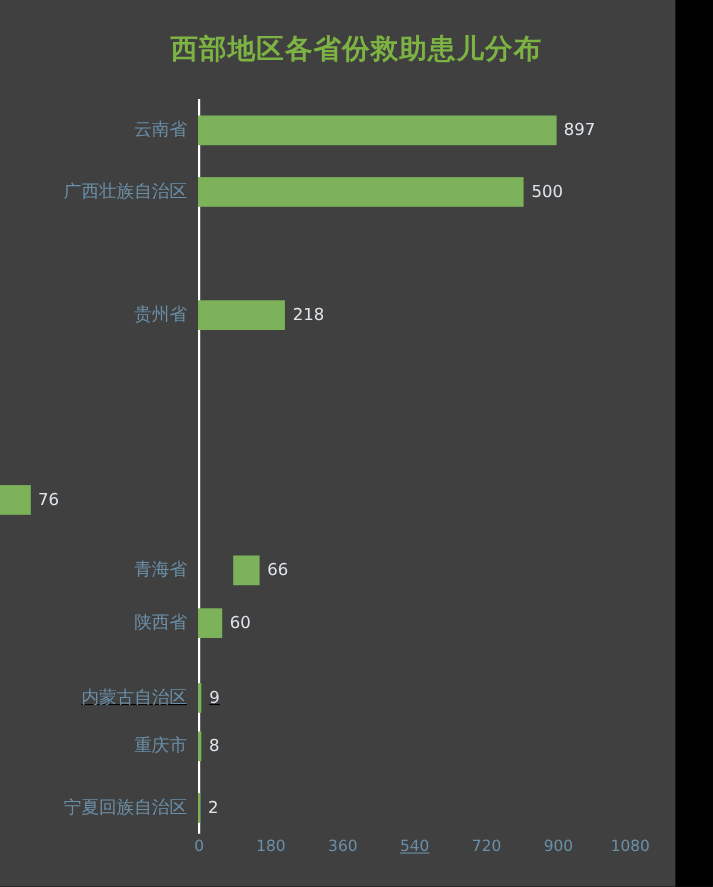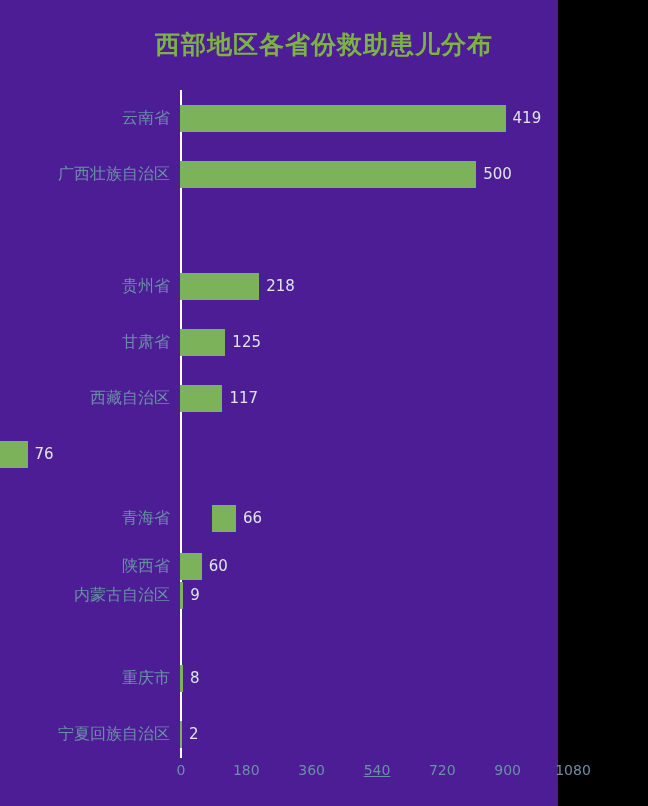--- a/index.html
+++ b/index.html
@@ -8,23 +8,23 @@
     background: #000000;
   }
   body {
     width: 648px;
     height: 806px;
     overflow: hidden;
     font-family: "Liberation Sans", sans-serif;
   }
   #chart-root {
     position: relative;
-    width: 558px;
+    width: 614px;
     height: 806px;
-    background: #4c1d95;
+    background: #404040;
   }
   #chart-title {
     position: absolute;
     top: 28px;
     left: 0;
     width: 648px;
     text-align: center;
     color: #7cb342;
     font-size: 25px;
     font-weight: bold;
@@ -105,49 +105,35 @@
 
   <div id="chart-title">西部地区各省份救助患儿分布</div>
 
   <div id="axis-line"></div>
 
   <div id="plot">
       <div class="row" style="top: 0px;">
         <div class="cat-label">云南省</div>
         <div class="bar-wrap">
           <div class="bar" style="width: 325.578px; background: rgb(124, 179, 90);"></div>
-          <div class="bar-value">419</div>
+          <div class="bar-value">897</div>
         </div>
       </div>
       <div class="row" style="top: 56px;">
         <div class="cat-label">广西壮族自治区</div>
         <div class="bar-wrap">
           <div class="bar" style="width: 296.178px; background: rgb(124, 179, 90);"></div>
           <div class="bar-value">500</div>
         </div>
       </div>
       <div class="row" style="top: 168px;">
         <div class="cat-label">贵州省</div>
         <div class="bar-wrap">
           <div class="bar" style="width: 79.1259px; background: rgb(124, 179, 90);"></div>
           <div class="bar-value">218</div>
-        </div>
-      </div>
-      <div class="row" style="top: 224px;">
-        <div class="cat-label">甘肃省</div>
-        <div class="bar-wrap">
-          <div class="bar" style="width: 45.3704px; background: rgb(124, 179, 90);"></div>
-          <div class="bar-value">125</div>
-        </div>
-      </div>
-      <div class="row" style="top: 280px;">
-        <div class="cat-label">西藏自治区</div>
-        <div class="bar-wrap">
-          <div class="bar" style="width: 42.4667px; background: rgb(124, 179, 90);"></div>
-          <div class="bar-value">117</div>
         </div>
       </div>
       <div class="row" style="top: 336px;">
         <div class="bar-wrap">
           <div class="bar" style="width: 27.5852px; background: rgb(124, 179, 90);"></div>
           <div class="bar-value">76</div>
         </div>
       </div>
       <div class="row" style="top: 400px; gap: 32px;">
         <div class="cat-label">青海省</div>
@@ -156,21 +142,21 @@
           <div class="bar-value">66</div>
         </div>
       </div>
       <div class="row" style="top: 448px;">
         <div class="cat-label">陕西省</div>
         <div class="bar-wrap">
           <div class="bar" style="width: 21.7778px; background: rgb(124, 179, 90);"></div>
           <div class="bar-value">60</div>
         </div>
       </div>
-      <div class="row" style="top: 477px;">
+      <div class="row" style="top: 516px; text-decoration: underline;">
         <div class="cat-label">内蒙古自治区</div>
         <div class="bar-wrap">
           <div class="bar" style="width: 3.26667px; background: rgb(124, 179, 90);"></div>
           <div class="bar-value">9</div>
         </div>
       </div>
       <div class="row" style="top: 560px;">
         <div class="cat-label">重庆市</div>
         <div class="bar-wrap">
           <div class="bar" style="width: 2.9037px; background: rgb(124, 179, 90);"></div>

